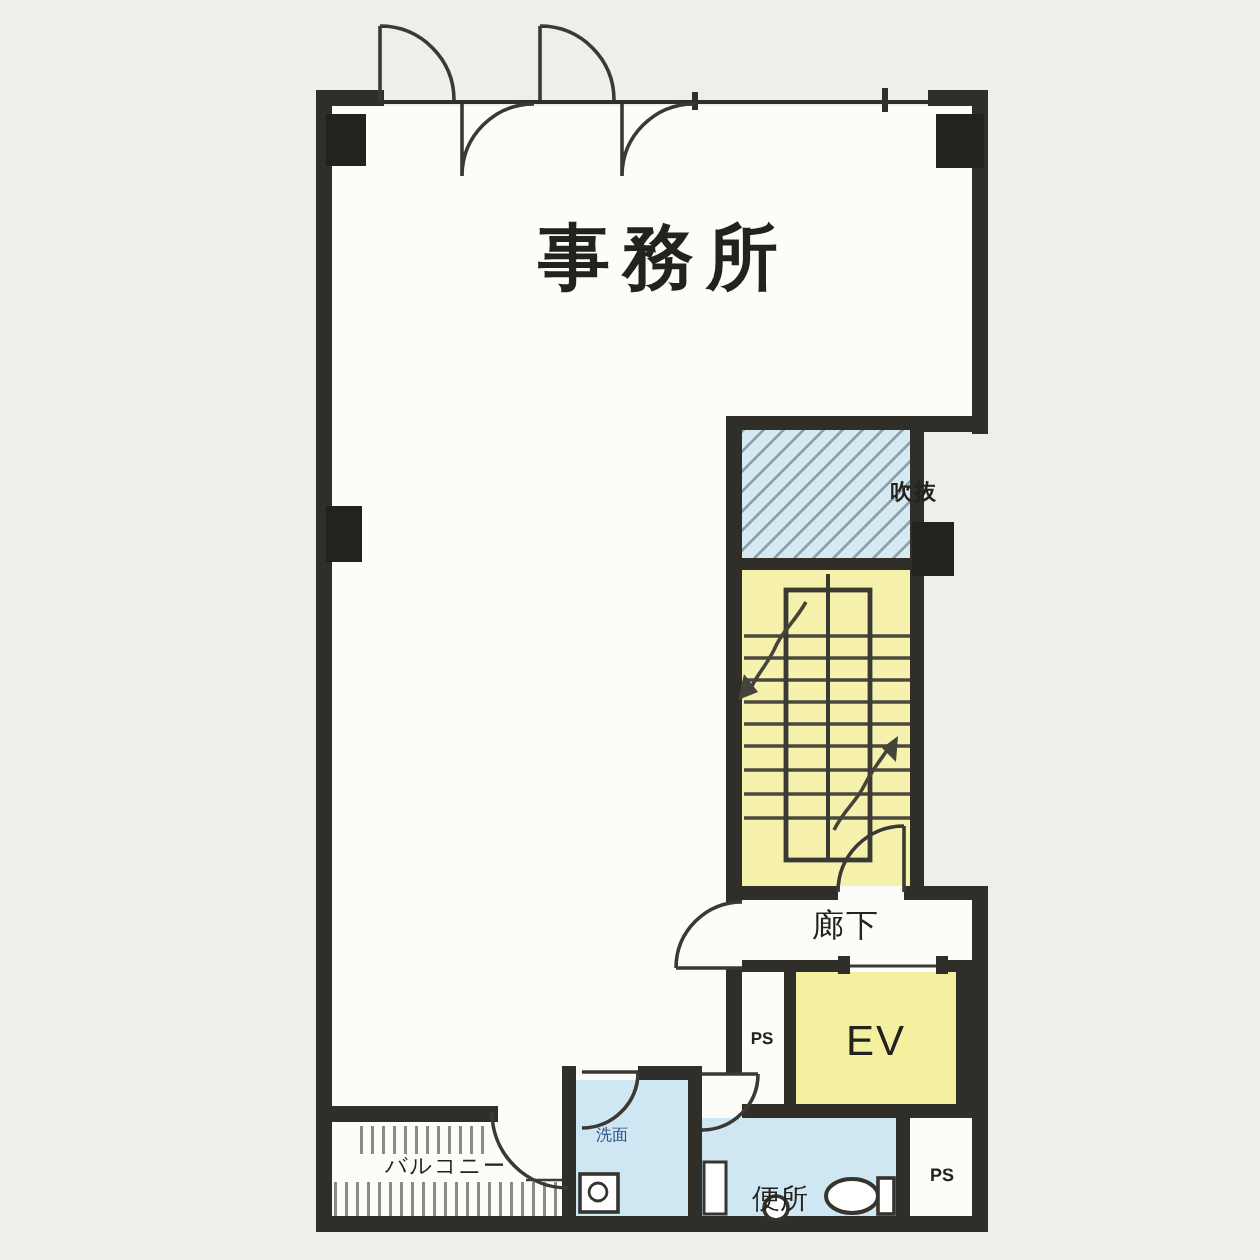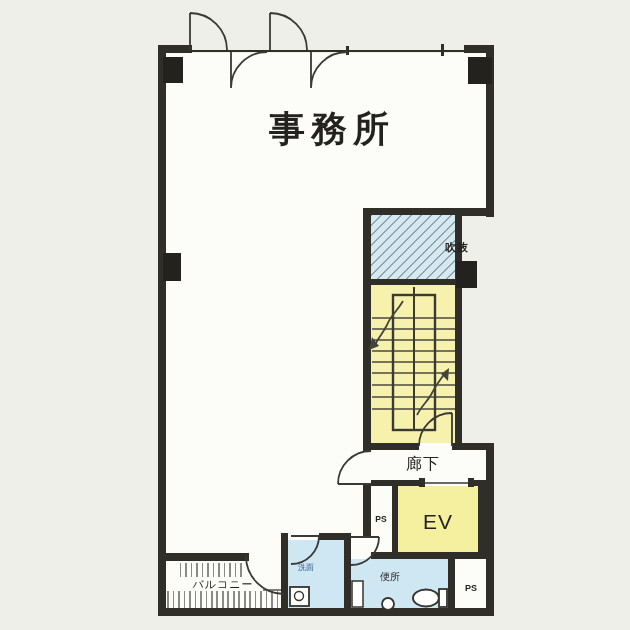--- a/index.html
+++ b/index.html
@@ -40,21 +40,21 @@
   .lbl{
     position:absolute;transform:translate(-50%,-50%);
     color:#23221e;white-space:nowrap;line-height:1;
   }
   .lbl-office{left:332px;top:129px;font-size:36px;font-weight:bold;letter-spacing:6px;}
   .lbl-void{left:413px;top:247px;font-size:11px;font-weight:bold;letter-spacing:1px;margin-left:44px;}
   .lbl-corridor{left:423px;top:464px;font-size:16px;letter-spacing:1px;}
   .lbl-ps-upper{left:381px;top:519px;font-size:8.5px;font-weight:bold;}
   .lbl-ev{left:438px;top:521px;font-size:21px;font-weight:normal;letter-spacing:1px;}
   .lbl-ps-lower{left:471px;top:588px;font-size:9px;font-weight:bold;}
-  .lbl-toilet{left:390px;top:577px;font-size:10px;font-family:Liberation Serif, serif;}
+  .lbl-toilet{left:390px;top:601px;font-size:14px;font-family:Liberation Serif, serif;}
   .lbl-wash{left:306px;top:568px;font-size:8px;color:#2a4f8a;font-weight:normal;}
   .lbl-balcony{left:223px;top:584px;font-size:11px;letter-spacing:1px;}
 </style>
 </head>
 <body>
 
 <div class="stage">
 
   <div class="paper p1"></div>
   <div class="paper p2"></div>

